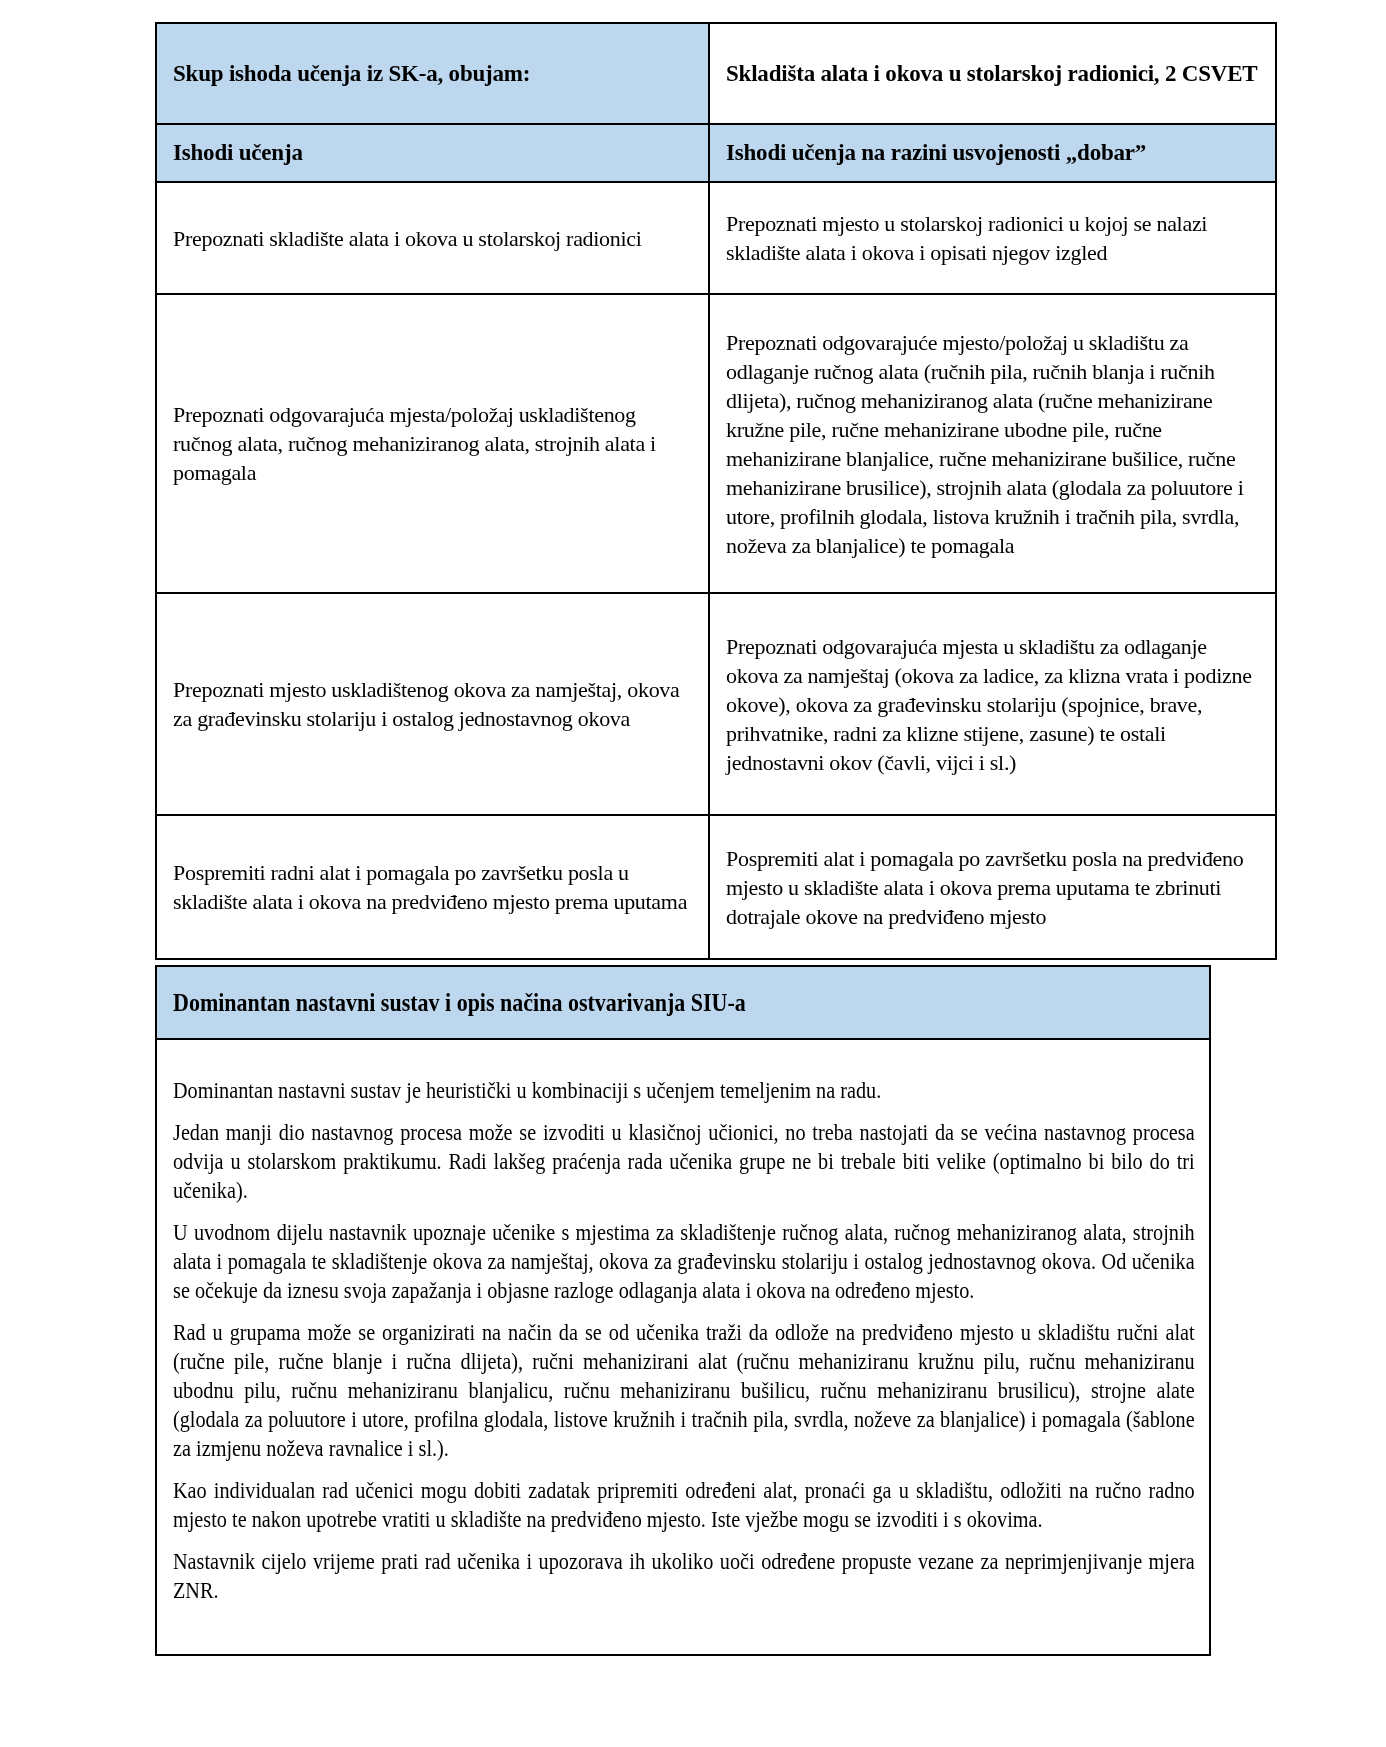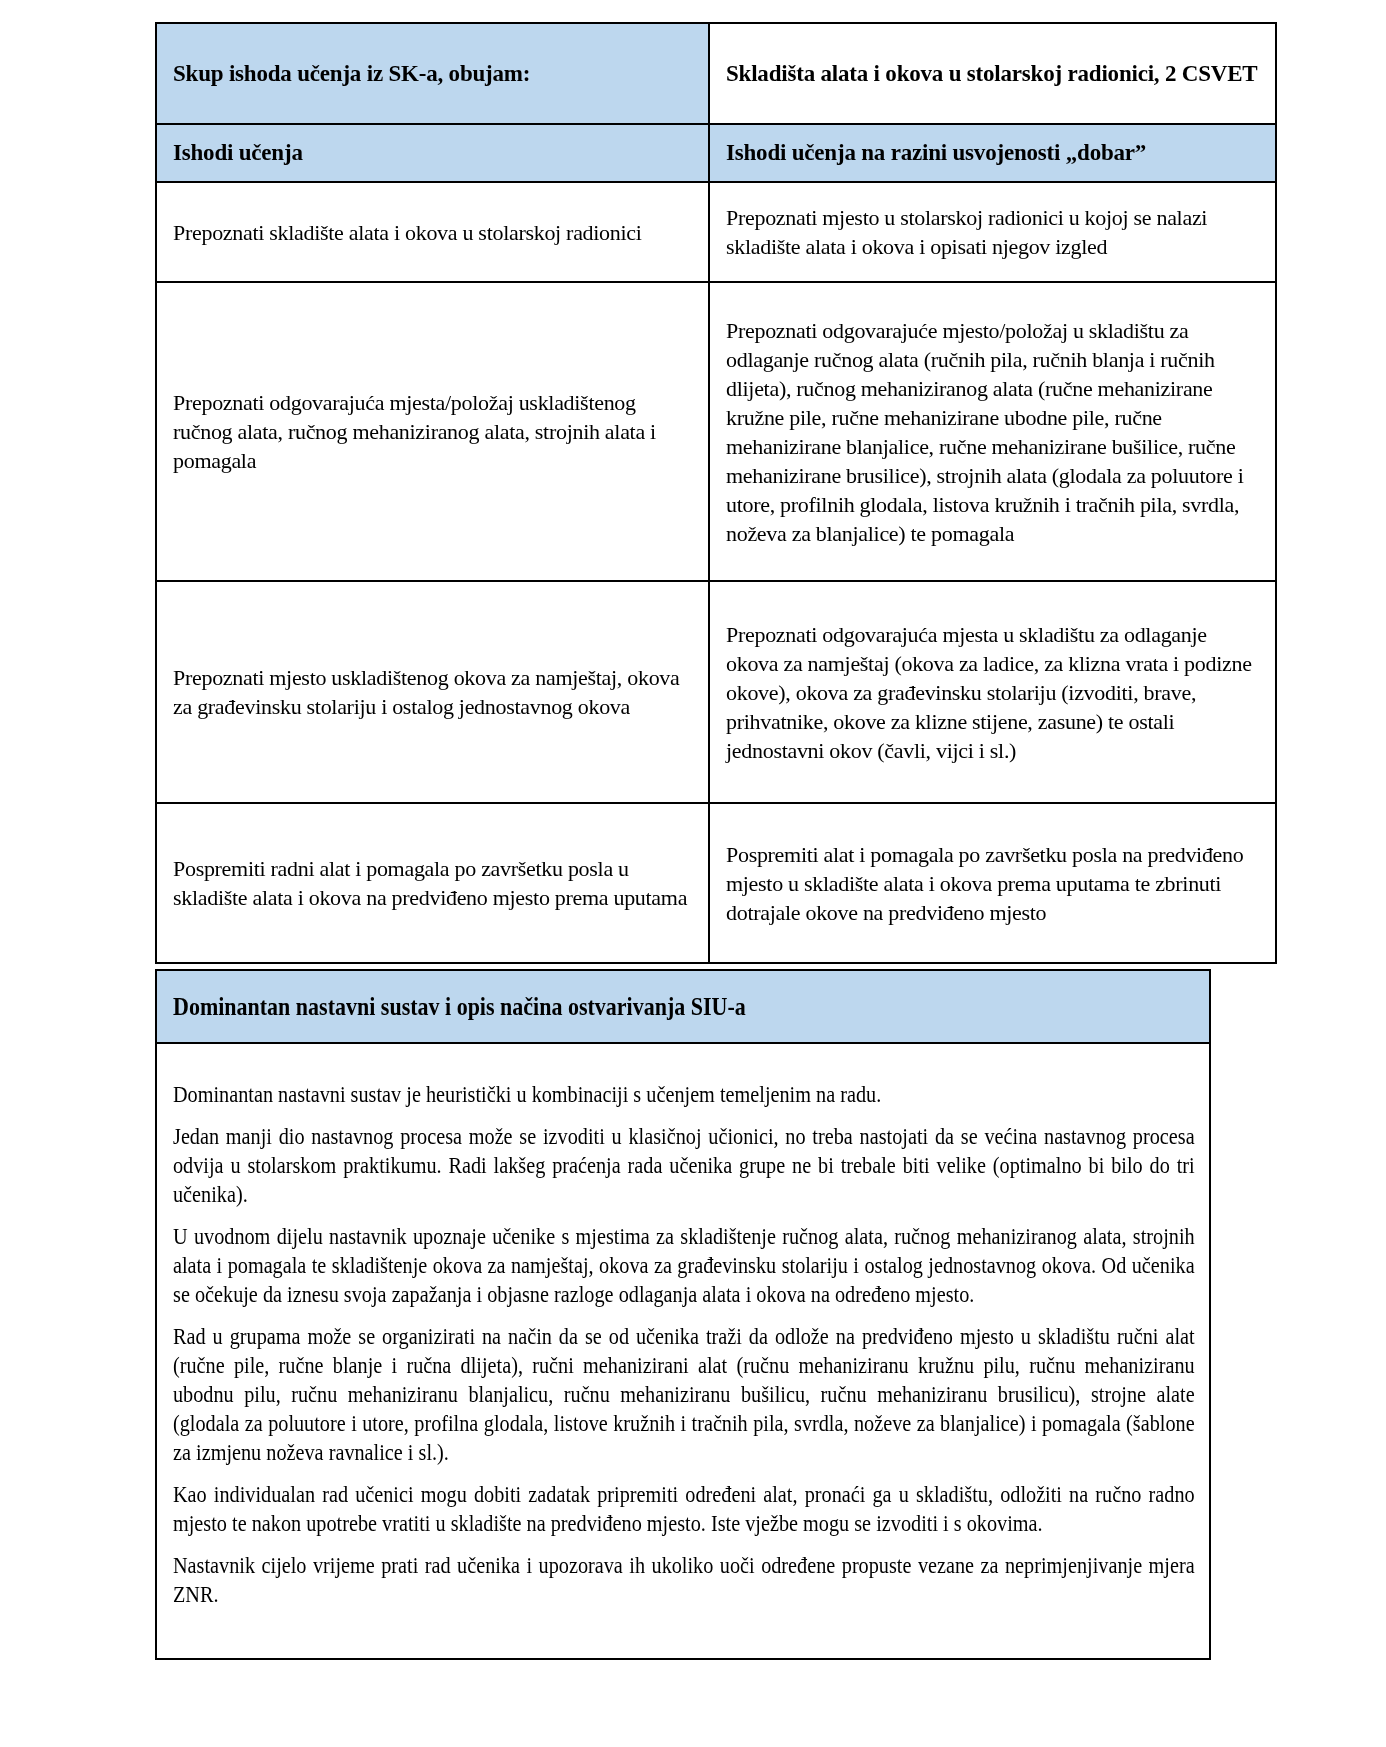--- a/index.html
+++ b/index.html
@@ -45,24 +45,24 @@
     letter-spacing: -0.2px;
   }
   .body-cell {
     font-size: 22px;
     line-height: 29px;
     letter-spacing: -0.3px;
   }
 
   tr.r-title    { height: 101px; border-radius: 31px; }
   tr.r-colhead  { height: 58px;  }
-  tr.r-b1       { height: 100px; }
+  tr.r-b1       { height: 112px; }
   tr.r-b2       { height: 299px; }
   tr.r-b3       { height: 222px; }
-  tr.r-b4       { height: 160px; }
+  tr.r-b4       { height: 144px; }
 
   
   table.method { margin-top: 5px; padding-left: 31px; }
   tr.r-sechead { height: 73px; }
   td.method-body {
     vertical-align: top;
     min-height: 594px;
     height: 594px;
     padding: 16px 16px 10px 16px;
   }
@@ -102,21 +102,21 @@
       <tr class="r-b1">
         <td class="col-left body-cell">Prepoznati skladište alata i okova u stolarskoj radionici</td>
         <td class="col-right body-cell">Prepoznati mjesto u stolarskoj radionici u kojoj se nalazi skladište alata i okova i opisati njegov izgled</td>
       </tr>
       <tr class="r-b2">
         <td class="col-left body-cell">Prepoznati odgovarajuća mjesta/položaj uskladištenog ručnog alata, ručnog mehaniziranog alata, strojnih alata i pomagala</td>
         <td class="col-right body-cell">Prepoznati odgovarajuće mjesto/položaj u skladištu za odlaganje ručnog alata (ručnih pila, ručnih blanja i ručnih dlijeta), ručnog mehaniziranog alata (ručne mehanizirane kružne pile, ručne mehanizirane ubodne pile, ručne mehanizirane blanjalice, ručne mehanizirane bušilice, ručne mehanizirane brusilice), strojnih alata (glodala za poluutore i utore, profilnih glodala, listova kružnih i tračnih pila, svrdla, noževa za blanjalice) te pomagala</td>
       </tr>
       <tr class="r-b3">
         <td class="col-left body-cell">Prepoznati mjesto uskladištenog okova za namještaj, okova za građevinsku stolariju i ostalog jednostavnog okova</td>
-        <td class="col-right body-cell">Prepoznati odgovarajuća mjesta u skladištu za odlaganje okova za namještaj (okova za ladice, za klizna vrata i podizne okove), okova za građevinsku stolariju (izvoditi, brave, prihvatnike, okove za klizne stijene, zasune) te ostali jednostavni okov (čavli, vijci i sl.)</td>
+        <td class="col-right body-cell">Prepoznati odgovarajuća mjesta u skladištu za odlaganje okova za namještaj (okova za ladice, za klizna vrata i podizne okove), okova za građevinsku stolariju (spojnice, brave, prihvatnike, radni za klizne stijene, zasune) te ostali jednostavni okov (čavli, vijci i sl.)</td>
       </tr>
       <tr class="r-b4">
         <td class="col-left body-cell">Pospremiti radni alat i pomagala po završetku posla u skladište alata i okova na predviđeno mjesto prema uputama</td>
         <td class="col-right body-cell">Pospremiti alat i pomagala po završetku posla na predviđeno mjesto u skladište alata i okova prema uputama te zbrinuti dotrajale okove na predviđeno mjesto</td>
       </tr>
     </tbody>
   </table>
 
   <table class="grid method">
     <tbody>

